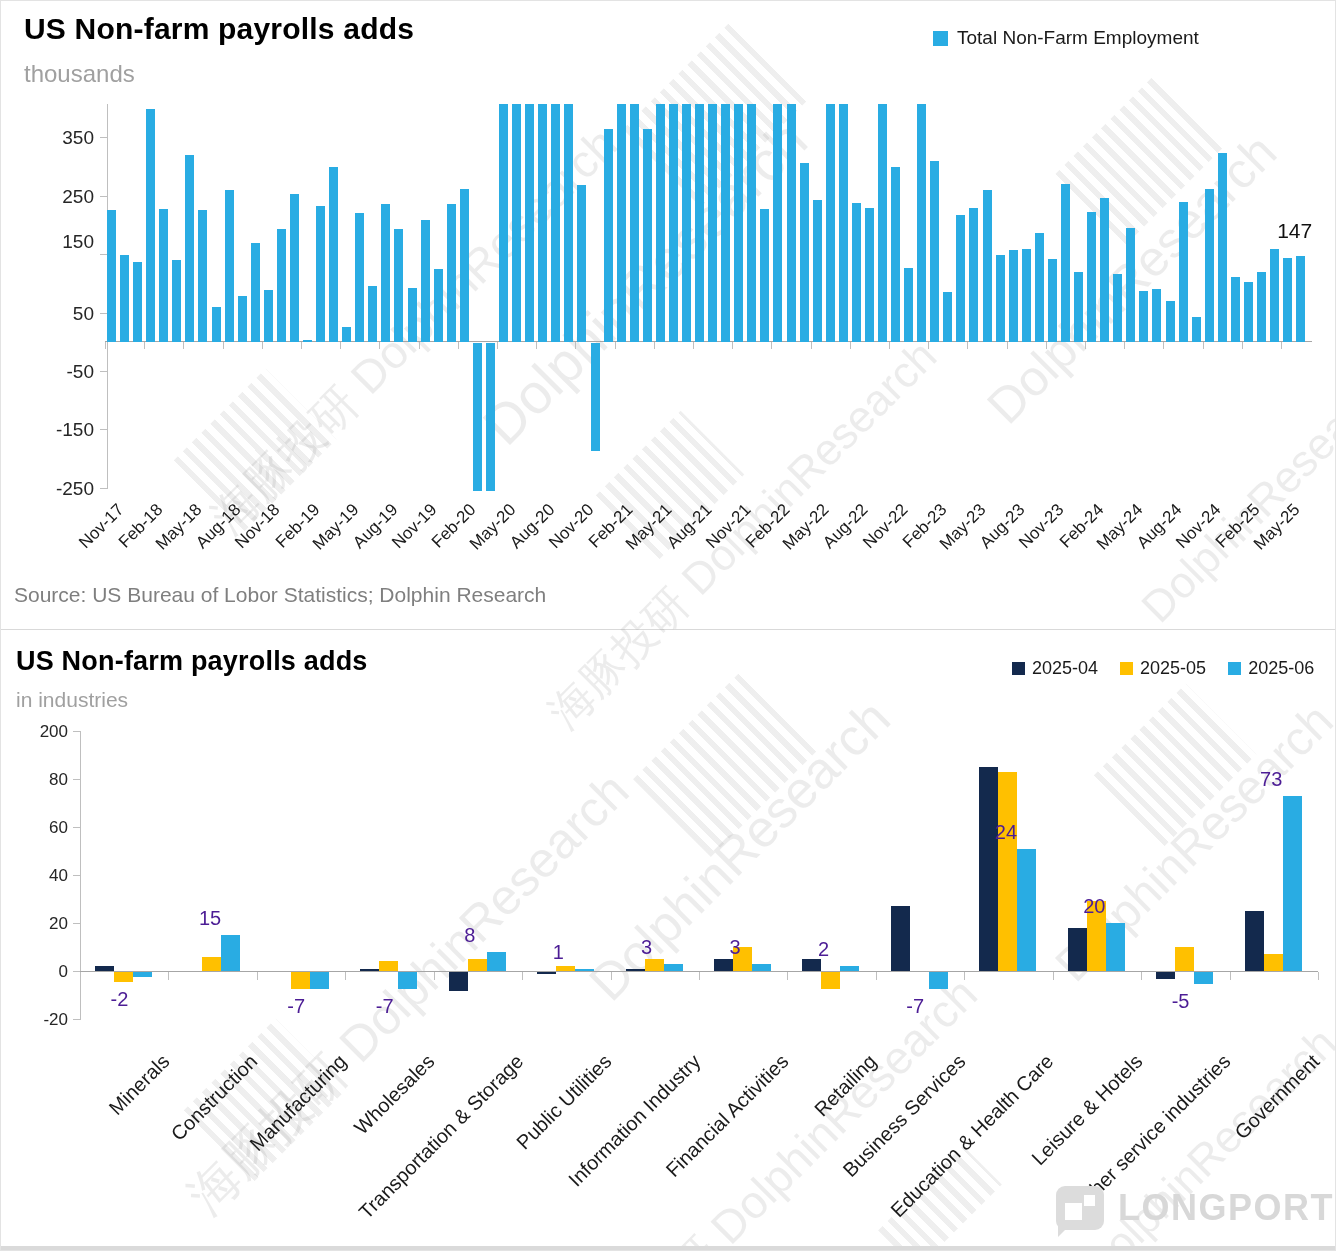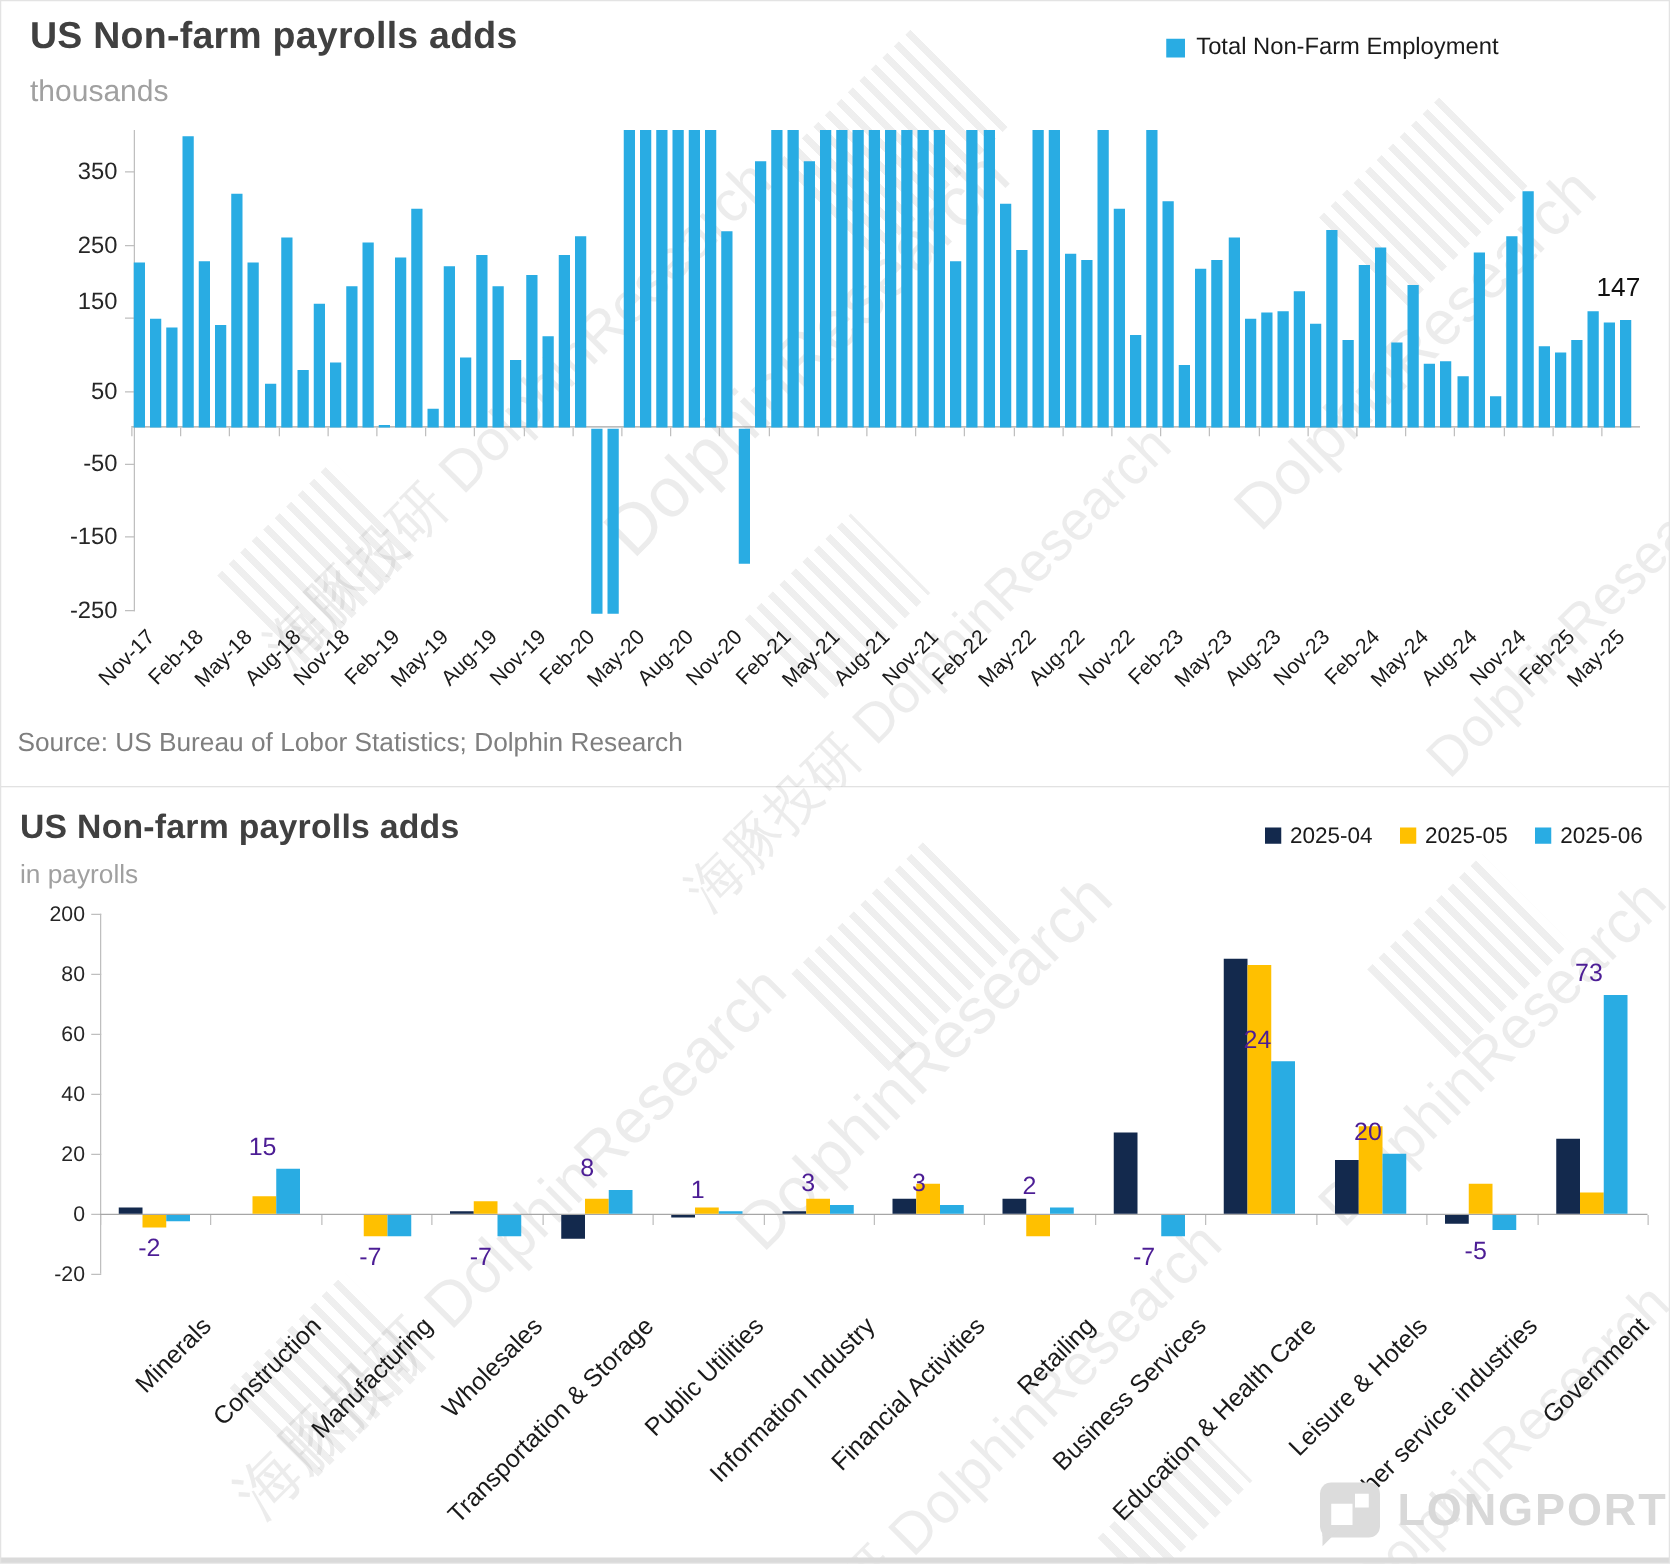--- a/index.html
+++ b/index.html
@@ -3,21 +3,21 @@
 <meta charset="utf-8">
 <style>
   html,body{margin:0;padding:0;background:#fff;}
   .page{position:relative;width:1336px;height:1251px;background:#fff;overflow:hidden;
         font-family:"Liberation Sans",sans-serif;color:#1a1a1a;}
   .frame{position:absolute;inset:0;border:1px solid #e3e3e3;pointer-events:none;z-index:60;}
   .panel{position:absolute;left:0;width:1336px;background:#fff;}
   .panel-top{top:0;height:630px;border-bottom:1px solid #d9d9d9;box-sizing:border-box;}
   .panel-bottom{top:630px;height:616px;}
   .bottom-strip{position:absolute;left:0;top:1246px;width:1336px;height:5px;background:#dadada;z-index:55;}
-  .chart-title{position:absolute;left:24px;top:12px;margin:0;font-size:30px;font-weight:bold;color:#404040;letter-spacing:.2px;z-index:5;}
+  .chart-title{position:absolute;left:24px;top:12px;margin:0;font-size:30px;font-weight:bold;color:#000000;letter-spacing:.2px;z-index:5;}
   .panel-bottom .chart-title{left:16px;top:16px;font-size:27px;}
   .chart-sub{position:absolute;left:24px;top:60px;font-size:24px;color:#a0a0a0;z-index:5;}
   .panel-bottom .chart-sub{left:16px;top:58px;font-size:21px;}
   .legend-top{position:absolute;left:933px;top:27px;display:flex;align-items:center;gap:9px;font-size:19px;color:#1a1a1a;z-index:5;}
   .legend-bottom{position:absolute;left:1012px;top:28px;display:flex;gap:22px;font-size:18px;color:#1a1a1a;z-index:5;}
   .legend-entry{display:flex;align-items:center;gap:7px;}
   .swatch{width:15px;height:15px;display:inline-block;}
   .legend-bottom .swatch{width:13px;height:13px;}
   .plot{position:absolute;inset:0;z-index:2;}
   .src{position:absolute;left:14px;font-size:21px;color:#7f7f7f;z-index:5;}
@@ -225,21 +225,21 @@
         <div class="xlab" style="left: 1123.21px; top: 500px; width: 88px;">Nov-24</div>
         <div class="xlab" style="left: 1162.42px; top: 500px; width: 88px;">Feb-25</div>
         <div class="xlab" style="left: 1201.62px; top: 500px; width: 88px;">May-25</div>
         <div class="anno" style="left: 1248.69px; top: 219px; width: 92px;">147</div>
       </div>
     <div class="src">Source: US Bureau of Lobor Statistics; Dolphin Research</div>
   </section>
 
   <section class="panel panel-bottom">
     <h1 class="chart-title">US Non-farm payrolls adds</h1>
-    <div class="chart-sub">in payrolls</div>
+    <div class="chart-sub">in industries</div>
     <div class="legend-bottom">
       <span class="legend-entry">
         <span class="swatch" id="sw0" style="background: rgb(19, 41, 77);"></span>
         <span>2025-04</span>
       </span>
       <span class="legend-entry">
         <span class="swatch" id="sw1" style="background: rgb(255, 192, 0);"></span>
         <span>2025-05</span>
       </span>
       <span class="legend-entry">

